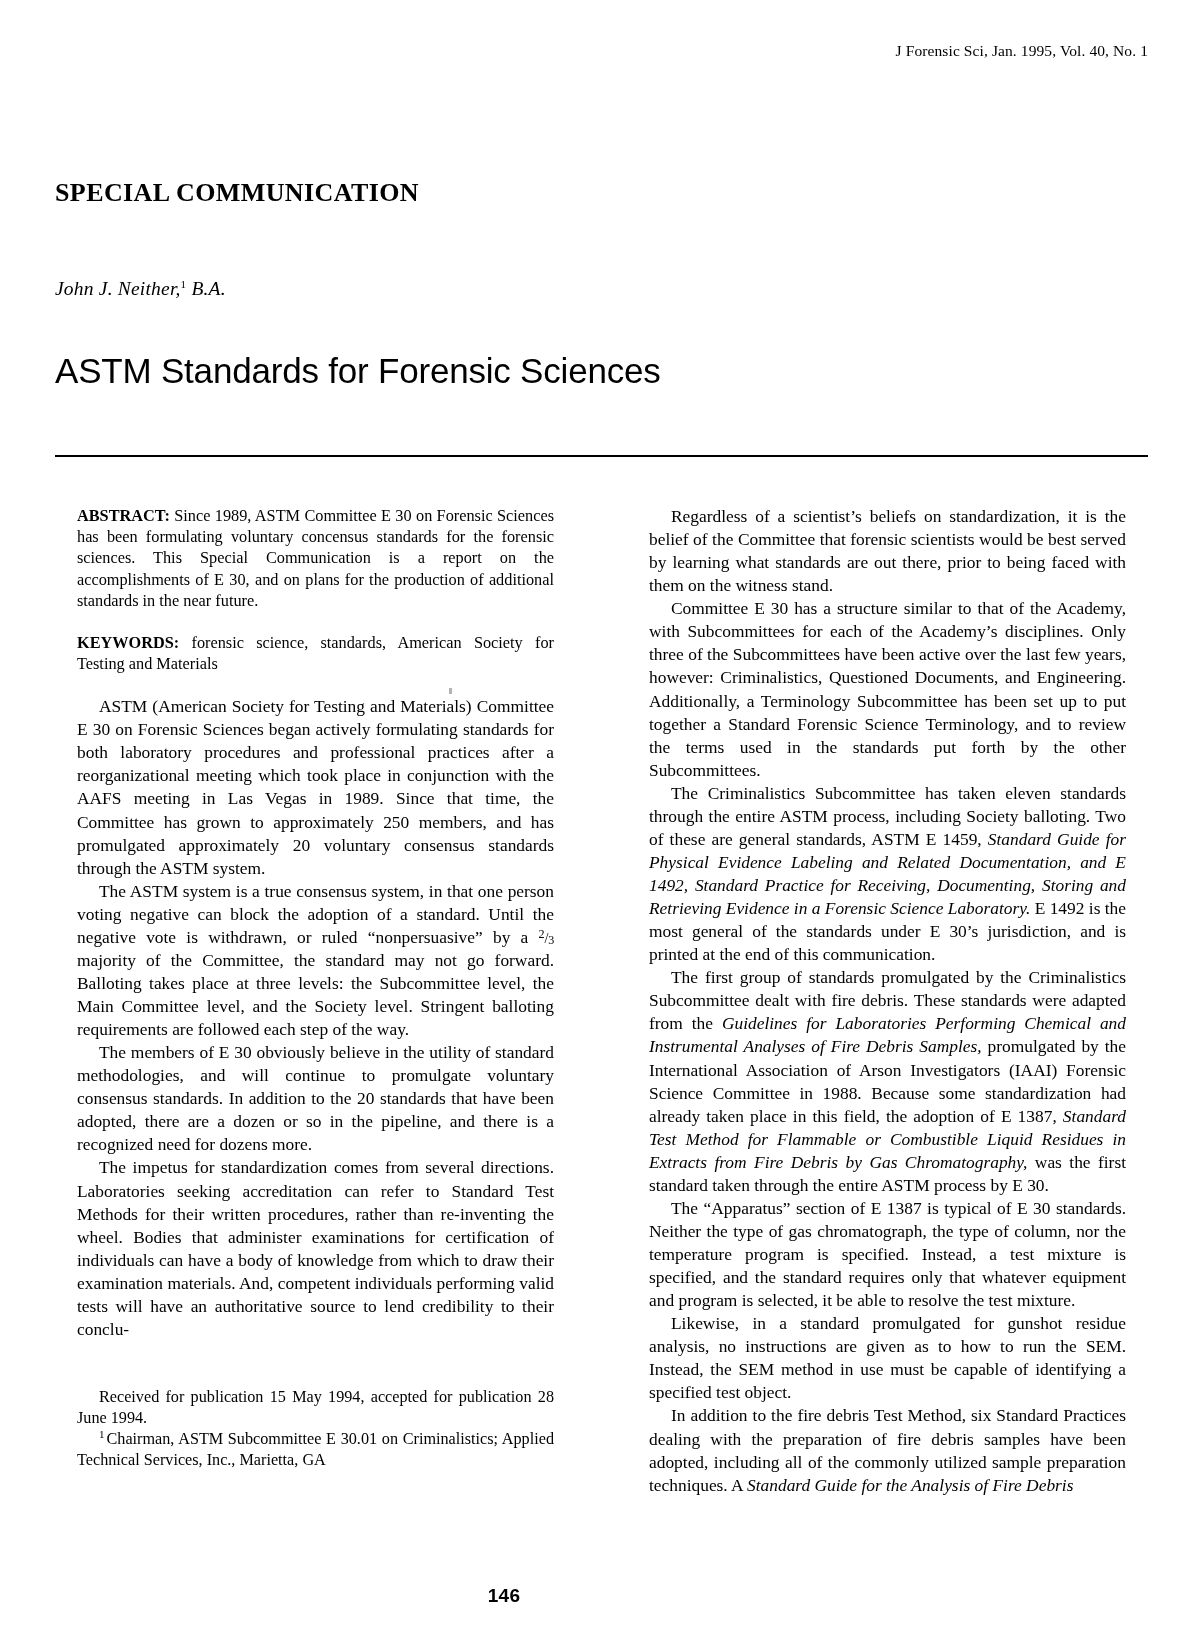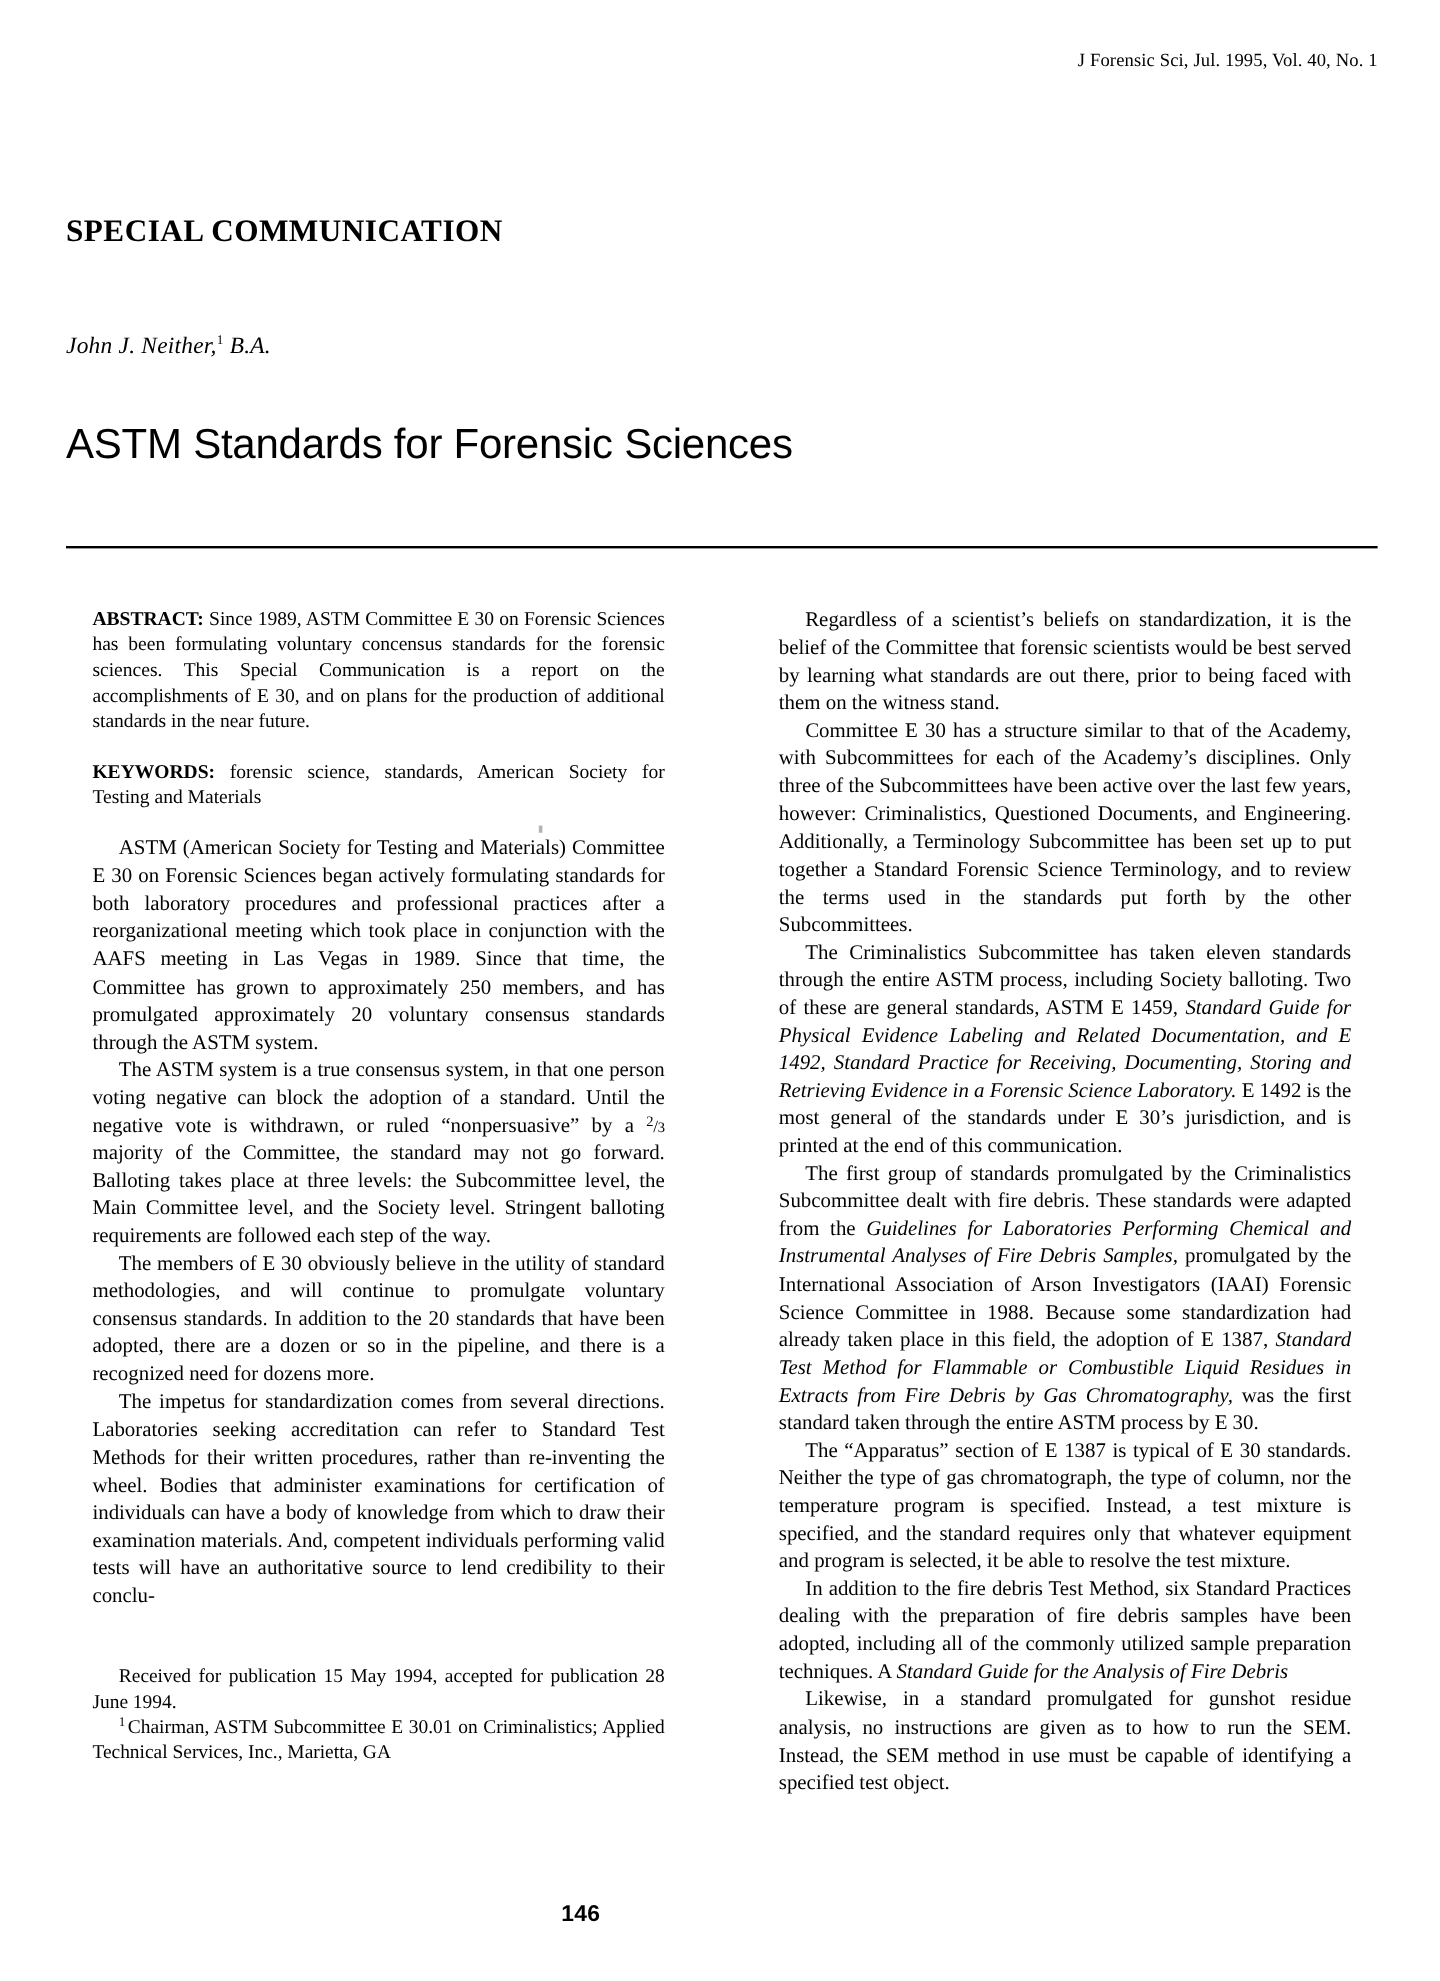--- a/index.html
+++ b/index.html
@@ -148,39 +148,40 @@
   .folio {
     position: absolute;
     top: 1585px;
     left: 0;
     width: 968px;
     text-align: center;
     font-family: "Liberation Sans", "DejaVu Sans", sans-serif;
     font-size: 19px;
     font-weight: bold;
     letter-spacing: .3px;
+    padding-left: 20px;
   }
 
   
   .speck {
     position: absolute;
     top: 688px;
     left: 449px;
     width: 3px;
     height: 6px;
     background: #9a9a9a;
     opacity: .75;
   }
 </style>
 </head>
 <body>
 
 <div class="page">
 
-  <div class="running-head">J Forensic Sci, Jul. 1995, Vol. 40, No. 1</div>
+  <div class="running-head">J Forensic Sci, Jan. 1995, Vol. 40, No. 1</div>
 
   <div class="masthead">
     <h2 class="section-kicker">SPECIAL COMMUNICATION</h2>
 
     <p class="byline"><span>John J. Neither,</span><sup>1</sup><span>&nbsp;</span><span>B.A.</span></p>
 
     <h1 class="article-title">ASTM Standards for Forensic Sciences</h1>
   </div>
 
   <div class="rule"></div>
@@ -213,23 +214,23 @@
       <p class="indent">Regardless of a scientist’s beliefs on standardization, it is the belief of the Committee that forensic scientists would be best served by learning what standards are out there, prior to being faced with them on the witness stand.</p>
 
       <p class="indent">Committee E 30 has a structure similar to that of the Academy, with Subcommittees for each of the Academy’s disciplines. Only three of the Subcommittees have been active over the last few years, however: Criminalistics, Questioned Documents, and Engineering. Additionally, a Terminology Subcommittee has been set up to put together a Standard Forensic Science Terminology, and to review the terms used in the standards put forth by the other Subcommittees.</p>
 
       <p class="indent"><span>The Criminalistics Subcommittee has taken eleven standards through the entire ASTM process, including Society balloting. Two of these are general standards, ASTM E 1459, </span><i>Standard Guide for Physical Evidence Labeling and Related Documentation, and E 1492, Standard Practice for Receiving, Documenting, Storing and Retrieving Evidence in a Forensic Science Laboratory.</i><span> E 1492 is the most general of the standards under E 30’s jurisdiction, and is printed at the end of this communication.</span></p>
 
       <p class="indent"><span>The first group of standards promulgated by the Criminalistics Subcommittee dealt with fire debris. These standards were adapted from the </span><i>Guidelines for Laboratories Performing Chemical and Instrumental Analyses of Fire Debris Samples,</i><span> promulgated by the International Association of Arson Investigators (IAAI) Forensic Science Committee in 1988. Because some standardization had already taken place in this field, the adoption of E 1387, </span><i>Standard Test Method for Flammable or Combustible Liquid Residues in Extracts from Fire Debris by Gas Chromatography,</i><span> was the first standard taken through the entire ASTM process by E 30.</span></p>
 
       <p class="indent">The “Apparatus” section of E 1387 is typical of E 30 standards. Neither the type of gas chromatograph, the type of column, nor the temperature program is specified. Instead, a test mixture is specified, and the standard requires only that whatever equipment and program is selected, it be able to resolve the test mixture.</p>
 
+      <p class="indent">Likewise, in a standard promulgated for gunshot residue analysis, no instructions are given as to how to run the SEM. Instead, the SEM method in use must be capable of identifying a specified test object.</p>
+
       <p class="indent"><span>In addition to the fire debris Test Method, six Standard Practices dealing with the preparation of fire debris samples have been adopted, including all of the commonly utilized sample preparation techniques. A </span><i>Standard Guide for the Analysis of Fire Debris</i></p>
-
-      <p class="indent">Likewise, in a standard promulgated for gunshot residue analysis, no instructions are given as to how to run the SEM. Instead, the SEM method in use must be capable of identifying a specified test object.</p>
 
     </div>
   </div>
 
   <div class="footnotes">
     <hr class="fn-rule">
     <p class="indent">Received for publication 15 May 1994, accepted for publication 28 June 1994.</p>
     <p class="indent"><sup>1</sup><span>Chairman, ASTM Subcommittee E 30.01 on Criminalistics; Applied Technical Services, Inc., Marietta, GA</span></p>
   </div>
 

